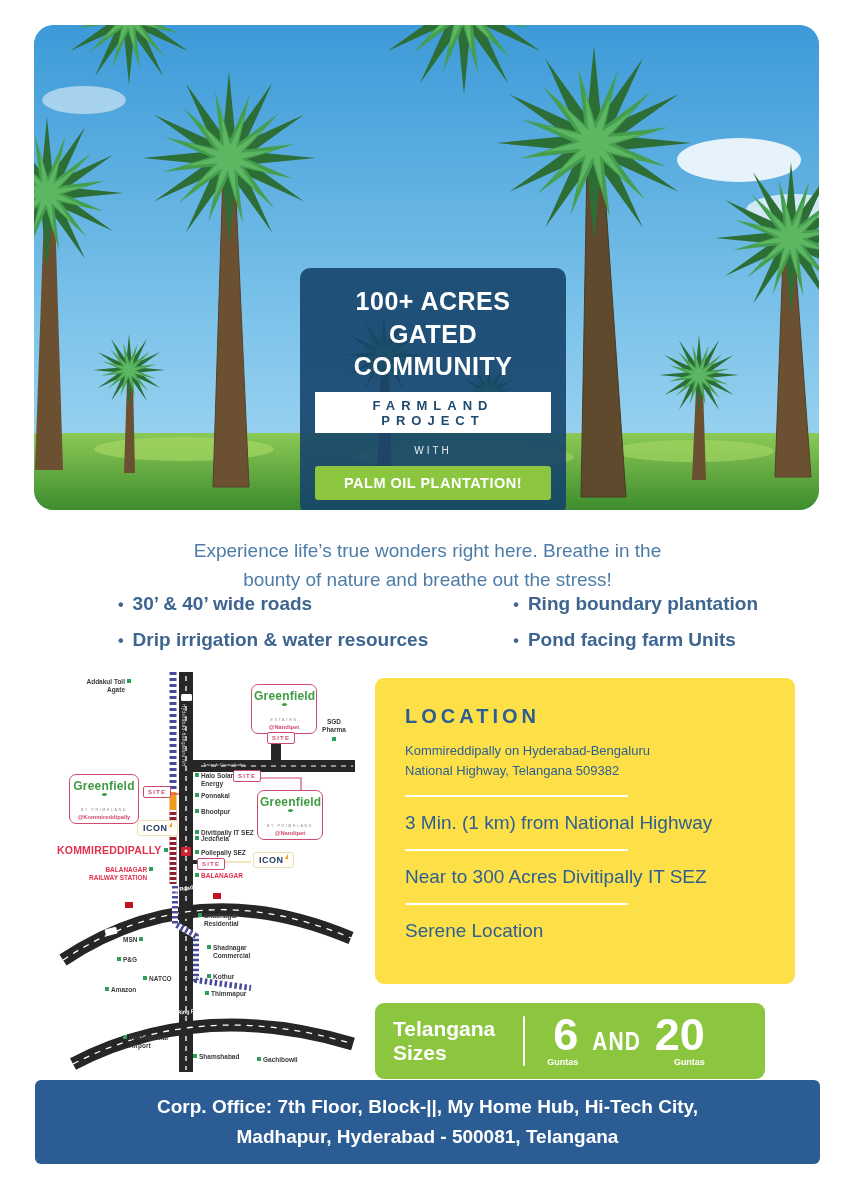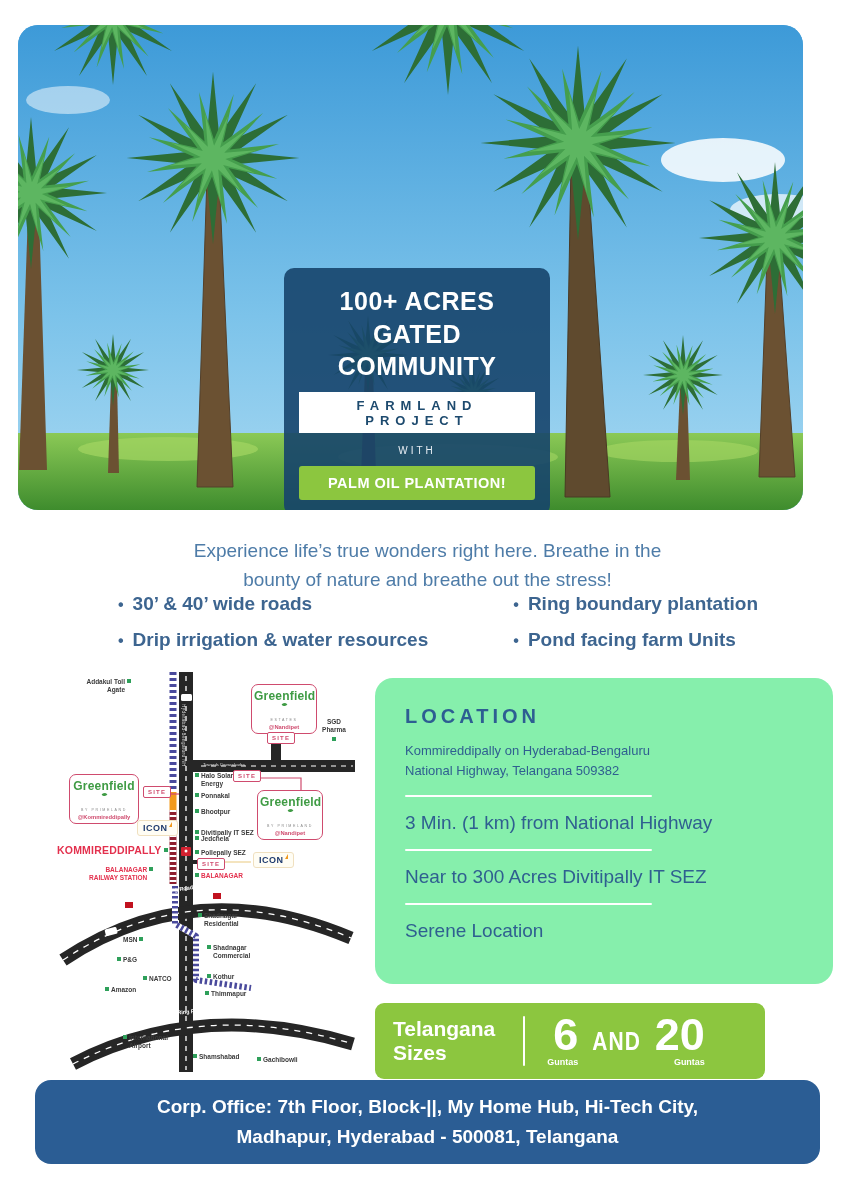--- a/index.html
+++ b/index.html
@@ -1,21 +1,21 @@
 <!DOCTYPE html>
 <html><head>
 <meta charset="utf-8">
 <style>
   html,body{margin:0;padding:0;background:#fff;}
   *{box-sizing:border-box;}
   .page{position:relative;width:855px;height:1200px;margin:0 auto;background:#fff;
         font-family:"Liberation Sans",sans-serif;overflow:hidden;}
 
   
-  .hero{position:absolute;left:18px;top:25px;width:785px;height:485px;border-radius:20px;
+  .hero{position:absolute;left:34px;top:25px;width:785px;height:485px;border-radius:20px;
         overflow:hidden;background:#57aadd;}
   .hero svg{position:absolute;left:0;top:0;}
   .badge{position:absolute;left:266px;top:243px;width:266px;border-radius:10px;
          background:rgba(22,68,108,0.9);padding:17px 15px 15px;text-align:center;color:#fff;}
   .badge-title{font-size:25px;font-weight:800;line-height:1.3;letter-spacing:.5px;}
   .badge-strip{background:#fff;color:#1d4a6e;font-size:13px;font-weight:700;
                letter-spacing:6px;padding:6px 8px 5px 8px;margin:9px 0 4px;}
   .badge-with{font-size:10px;letter-spacing:3px;margin:12px 0 10px;color:#e8eef4;}
   .badge-green{background:#8cc63f;color:#fff;font-size:14.5px;font-weight:800;
                letter-spacing:.5px;padding:9px 4px;border-radius:3px;}
@@ -49,40 +49,40 @@
   .icon-logo{position:absolute;background:#fffdf4;border:1px solid #f0e0bf;border-radius:3px;
              padding:2px 5px;font-size:9px;font-weight:800;color:#1e3a6e;letter-spacing:.5px;}
   .icon-flag{display:inline-block;width:0;height:0;border-left:3px solid transparent;
              border-bottom:5px solid #f2991d;margin-left:1px;transform:translateY(-4px);}
   .arc-label{position:absolute;color:#fff;font-size:5.5px;font-weight:600;white-space:nowrap;}
   .road-label{position:absolute;color:#ddd;font-size:4.3px;white-space:nowrap;}
   .vroad-label{position:absolute;color:#ddd;font-size:4.5px;letter-spacing:.5px;
                writing-mode:vertical-rl;}
 
   
-  .loc-card{position:absolute;left:375px;top:678px;width:458px;height:306px;
-            background:#86efac;border-radius:18px;padding:27px 30px;color:#2f5f90;}
+  .loc-card{position:absolute;left:375px;top:678px;width:420px;height:306px;
+            background:#fde047;border-radius:9px;padding:27px 30px;color:#2f5f90;}
   .loc-head{font-size:20px;font-weight:800;letter-spacing:4px;color:#2d5e92;margin-bottom:13px;}
   .loc-addr{font-size:13px;line-height:1.5;}
   .loc-div{height:2px;background:#fff;width:62%;margin:15px 0;border-radius:2px;}
   .loc-item{font-size:19px;}
 
   
   .sizes{position:absolute;left:375px;top:1003px;width:390px;height:76px;background:#8cc63f;
          border-radius:9px;display:flex;align-items:center;color:#fff;padding:0 18px;}
   .sz-label{font-size:21px;font-weight:800;line-height:1.15;}
   .sz-div{width:2px;height:50px;background:#fff;margin:0 22px 0 28px;border-radius:2px;}
   .sz-num{font-size:45px;font-weight:800;line-height:.9;}
   .sz-unit{font-size:9px;font-weight:700;text-align:right;margin-top:2px;}
   .sz-and{font-size:21px;font-weight:800;letter-spacing:1px;margin:0 14px;transform:scaleY(1.25);}
   .sz-col{display:flex;flex-direction:column;align-items:flex-end;}
 
   
   .footer{position:absolute;left:35px;top:1080px;width:785px;height:84px;background:#2b5d94;
-          border-radius:16px;display:flex;flex-direction:column;justify-content:center;
+          border-radius:6px;display:flex;flex-direction:column;justify-content:center;
           text-align:center;color:#fff;font-size:19px;font-weight:600;line-height:1.6;}
 </style>
 </head>
 <body>
 
 <div class="page">
 
   <div class="hero">
     <svg width="785" height="485" viewBox="0 0 785 485">
       <defs>

